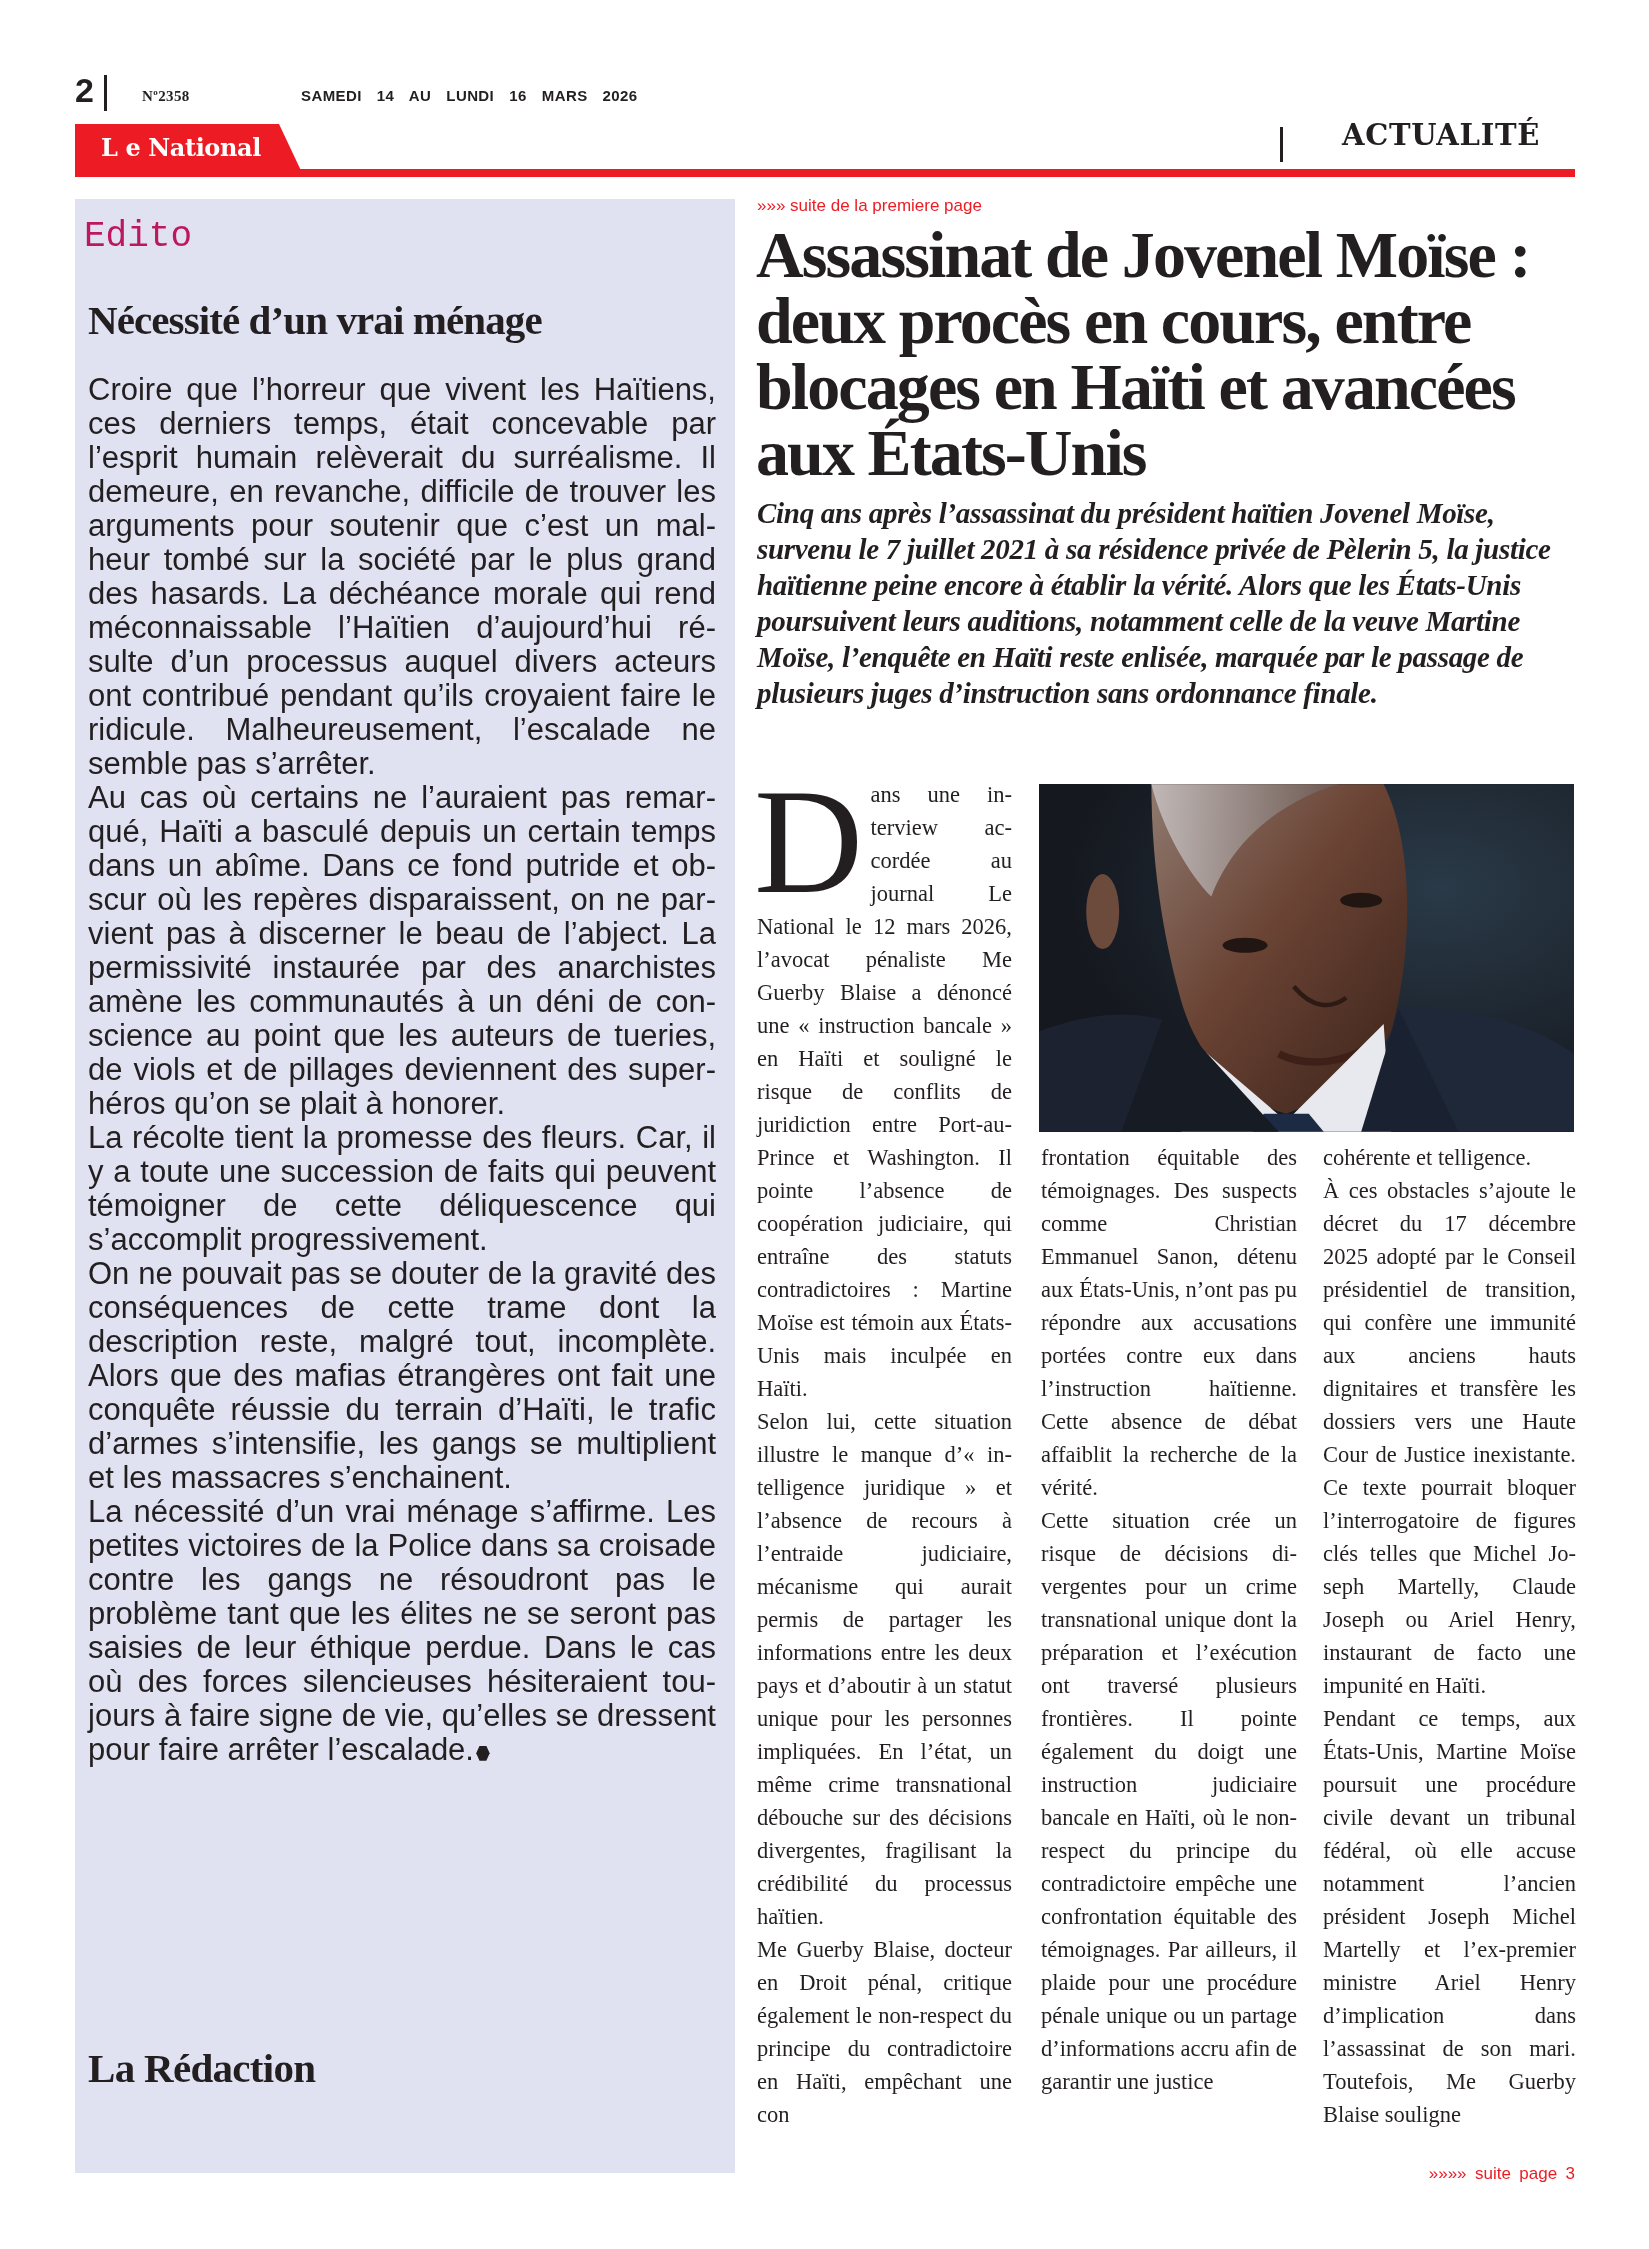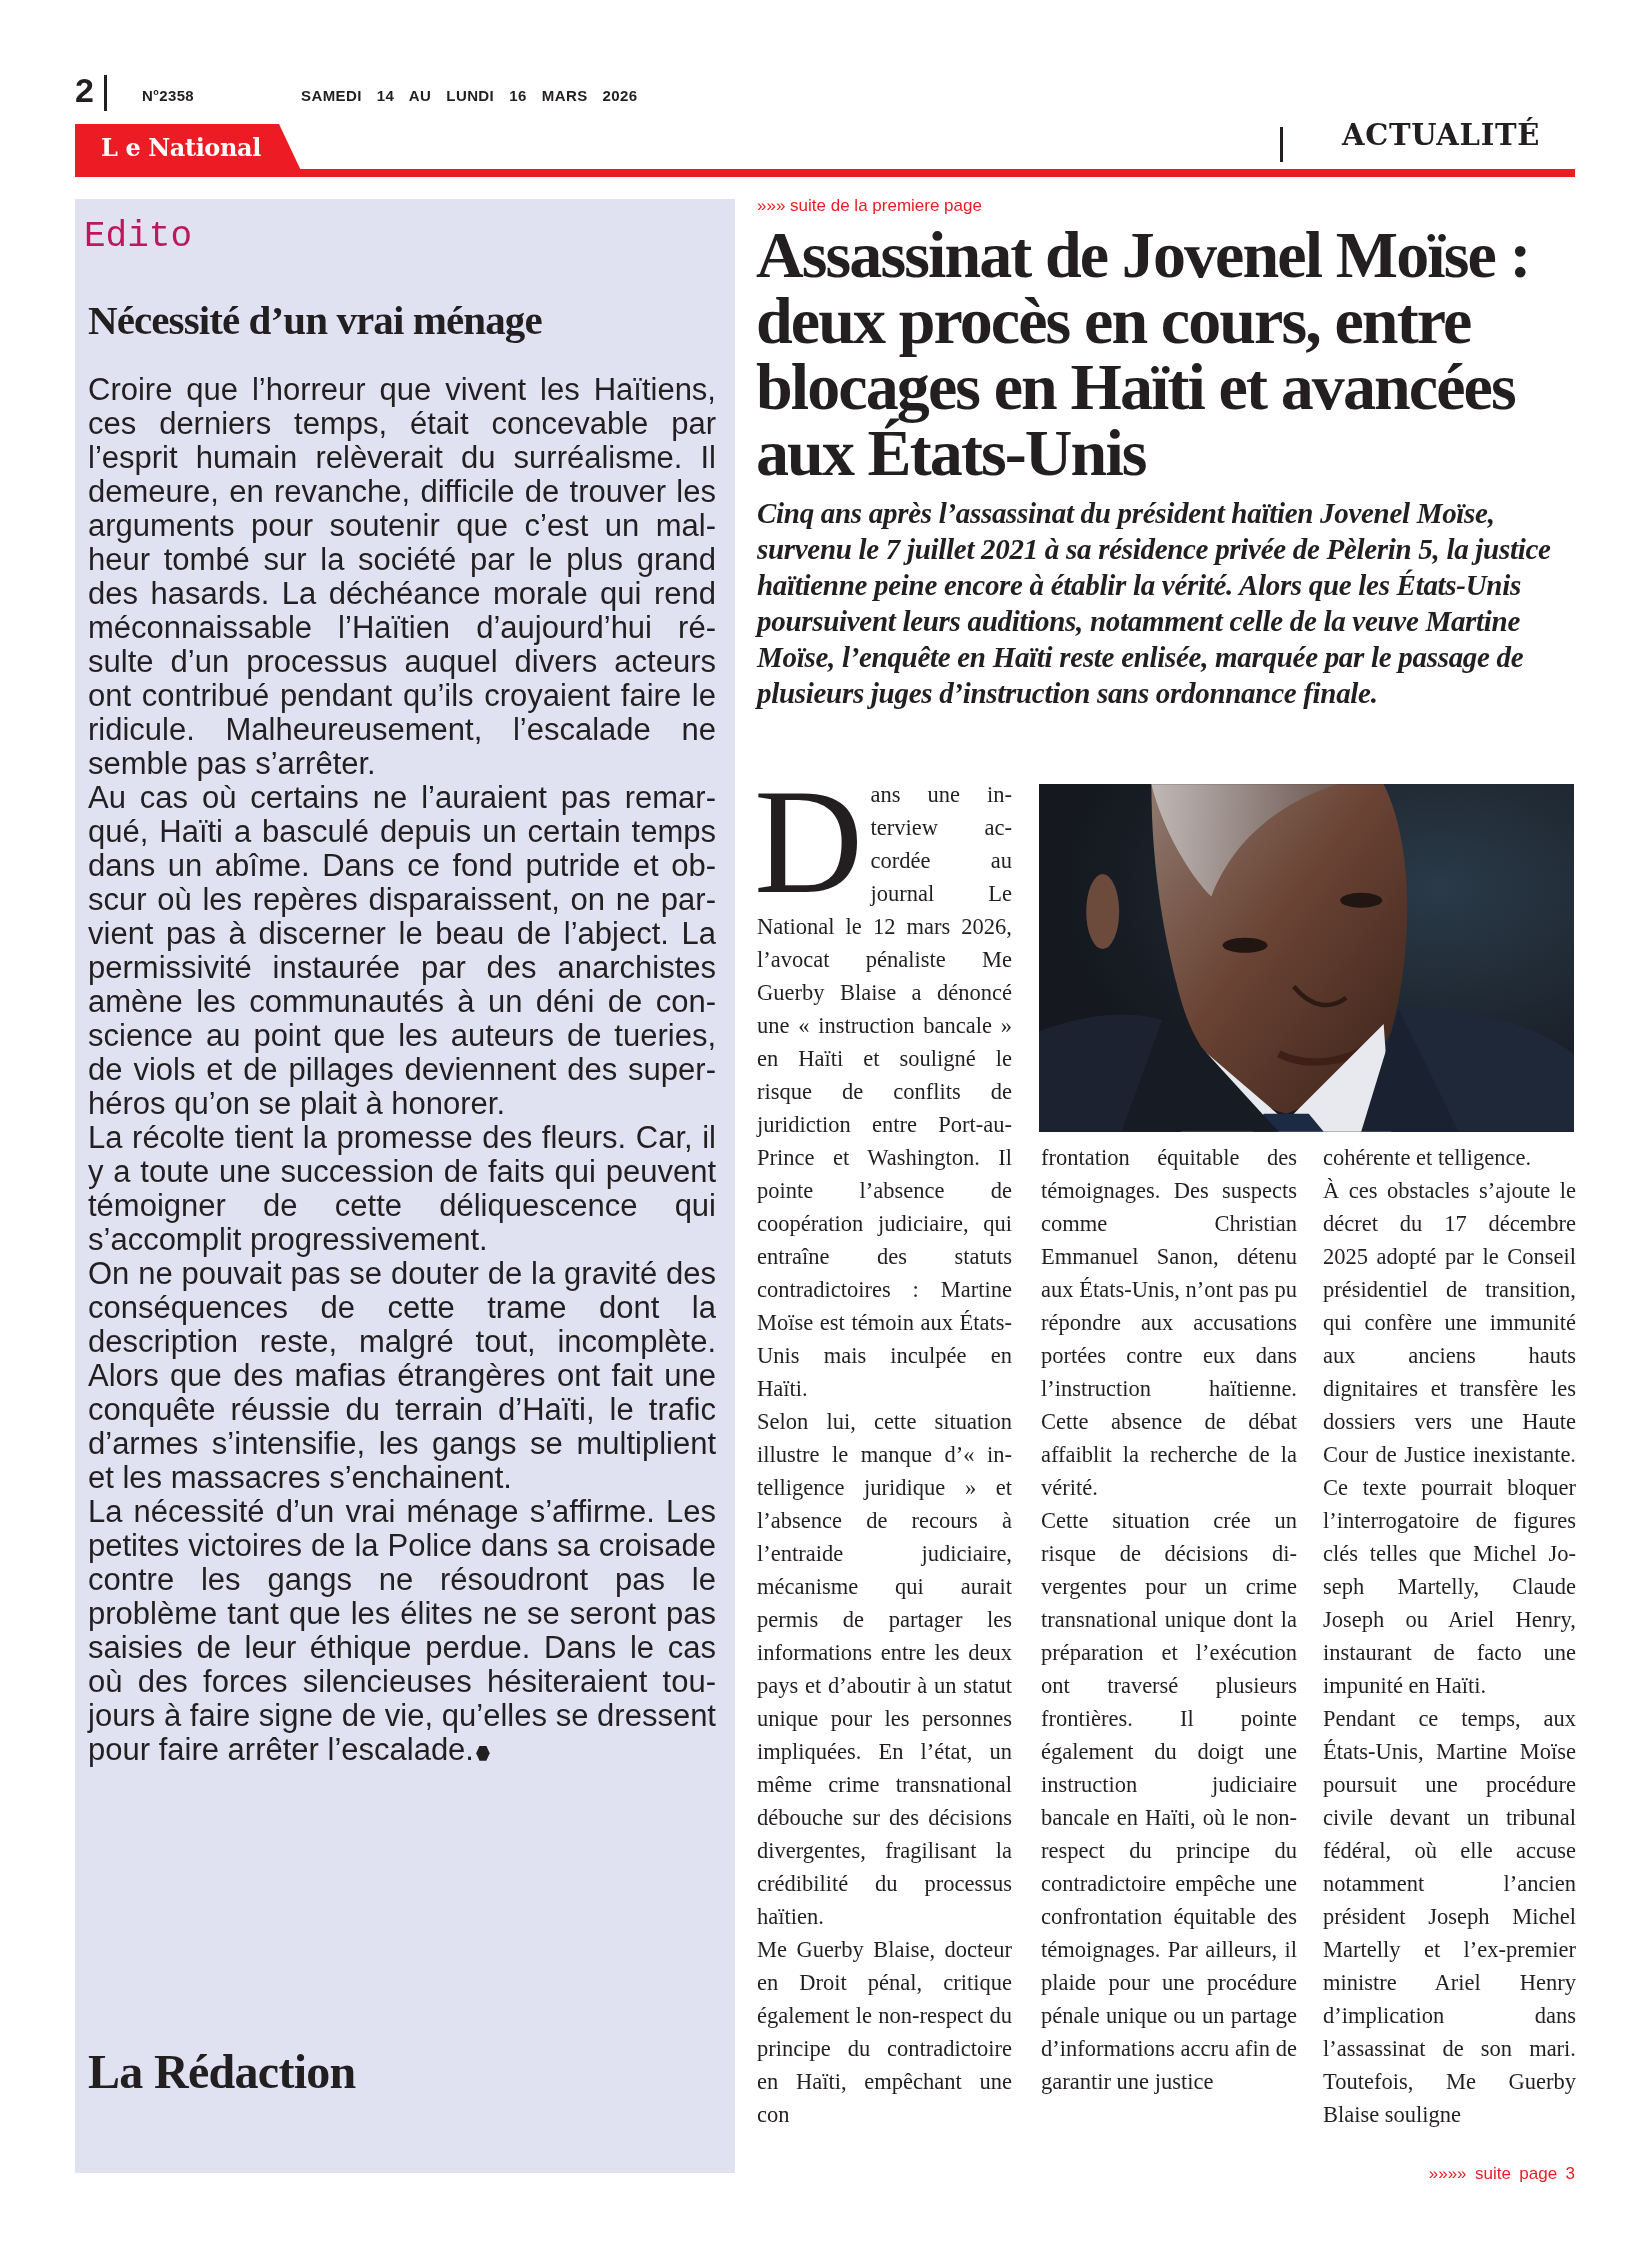--- a/index.html
+++ b/index.html
@@ -1,39 +1,39 @@
 <!DOCTYPE html>
 <html style="font-size:12px"><head>
 <meta charset="utf-8">
 <style>
   html, body { margin:0; padding:0; background:#ffffff; }
   body { width:1650px; height:2250px; position:relative; overflow:hidden; color:#231f20; }
 
   
   .folio { position:absolute; left:75px; top:73px; font-family:"Liberation Sans", sans-serif; font-weight:bold; font-size:34px; line-height:34px; color:#231f20; }
   .folio-bar { position:absolute; left:104px; top:75px; width:3px; height:36px; background:#231f20; }
-  .issue { position:absolute; left:142px; top:87px; font-family:Liberation Sans, sans-serif; font-weight:bold; font-size:15px; color:#231f20; letter-spacing:0.4px; }
+  .issue { position:absolute; left:142px; top:87px; font-family:Liberation Serif, serif; font-weight:bold; font-size:15px; color:#231f20; letter-spacing:0.4px; }
   .issue sup { font-size:9px; }
   .dateline { position:absolute; left:301px; top:87px; font-family:"Liberation Sans", sans-serif; font-weight:bold; font-size:15px; color:#231f20; word-spacing:10.5px; letter-spacing:0.4px; }
 
   .brand-line { position:absolute; left:75px; top:169px; width:1500px; height:8.2px; background:#ed1c24; }
   .brand-tab { position:absolute; left:75px; top:124px; width:229px; height:53px; background:#ed1c24; clip-path:polygon(0 0, 204px 0, 229px 53px, 0 53px); }
   .brand-name { position:absolute; left:101px; top:133px; font-family:"DejaVu Serif", serif; font-weight:bold; font-size:24px; color:#ffffff; letter-spacing:-0.4px; }
 
   .section-bar { position:absolute; left:1280px; top:127px; width:3px; height:35px; background:#231f20; }
   .section-name { position:absolute; left:1342px; top:118px; font-family:"DejaVu Serif", serif; font-weight:bold; font-size:29px; color:#231f20; letter-spacing:0.7px;text-align:center; }
 
   
   .edito { position:absolute; left:75px; top:199px; width:660px; height:1974px; background:#e0e2f2; }
   .edito-kicker { position:absolute; left:84px; top:216px; font-family:Liberation Mono, monospace; font-size:36px; color:#be185d; }
   .edito-title { position:absolute; left:88px; top:296px; font-family:"Liberation Serif", serif; font-weight:bold; font-size:41px; color:#231f20; letter-spacing:-0.9px; }
   .edito-body { position:absolute; left:88px; top:373px; width:628px; font-family:Liberation Sans, sans-serif; font-size:31px; line-height:34px; color:#231f20; text-align:justify; hyphens:manual; }
   .edito-body p { margin:0; }
   .end-mark { display:inline-block; width:13.5px; height:15px; background:#231f20; clip-path:polygon(25% 0,75% 0,100% 50%,75% 100%,25% 100%,0 50%); vertical-align:-0.7px; margin-left:2.2px; }
-  .edito-sign { position:absolute; left:88px; top:2044px; font-family:"Liberation Serif", serif; font-weight:bold; font-size:48px; color:#231f20; letter-spacing:-0.7px; }
+  .edito-sign { position:absolute; left:88px; top:2044px; font-family:"Liberation Serif", serif; font-weight:bold; font-size:41px; color:#231f20; letter-spacing:-0.7px; }
 
   
   .kicker-link { position:absolute; left:757px; top:196px; font-family:"Liberation Sans", sans-serif; font-size:17px; color:#ed1c24; }
   .headline { position:absolute; left:756px; top:222px; width:832px; font-family:"Liberation Serif", serif; font-weight:bold; font-size:66px; line-height:66px; color:#231f20; letter-spacing:-1.9px; margin:0; }
   .chapo { position:absolute; left:757px; top:495px; width:817px; font-family:"Liberation Serif", serif; font-weight:bold; font-style:italic; font-size:29px; line-height:36px; color:#231f20; letter-spacing:-0.3px; margin:0; }
 
   .col { position:absolute; font-family:"Liberation Serif", serif; font-size:22.5px; line-height:33px; color:#231f20; text-align:justify; }
   .col p { margin:0; }
   .col1 { left:757px; top:778px; width:255px; }
   .col2 { left:1041px; top:1141px; width:256px; }

